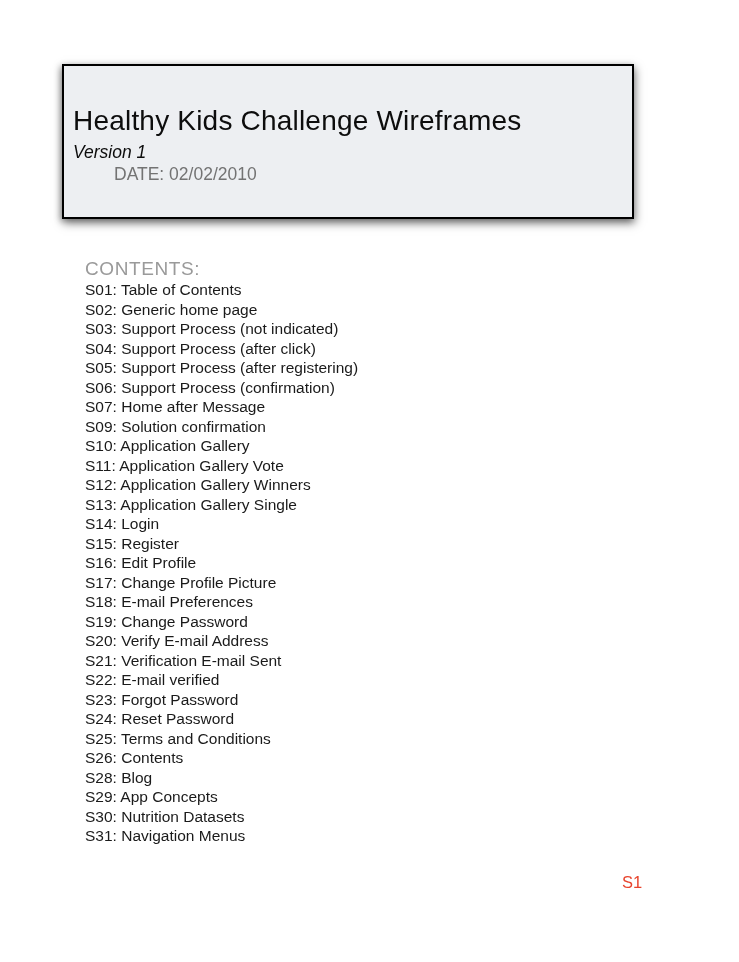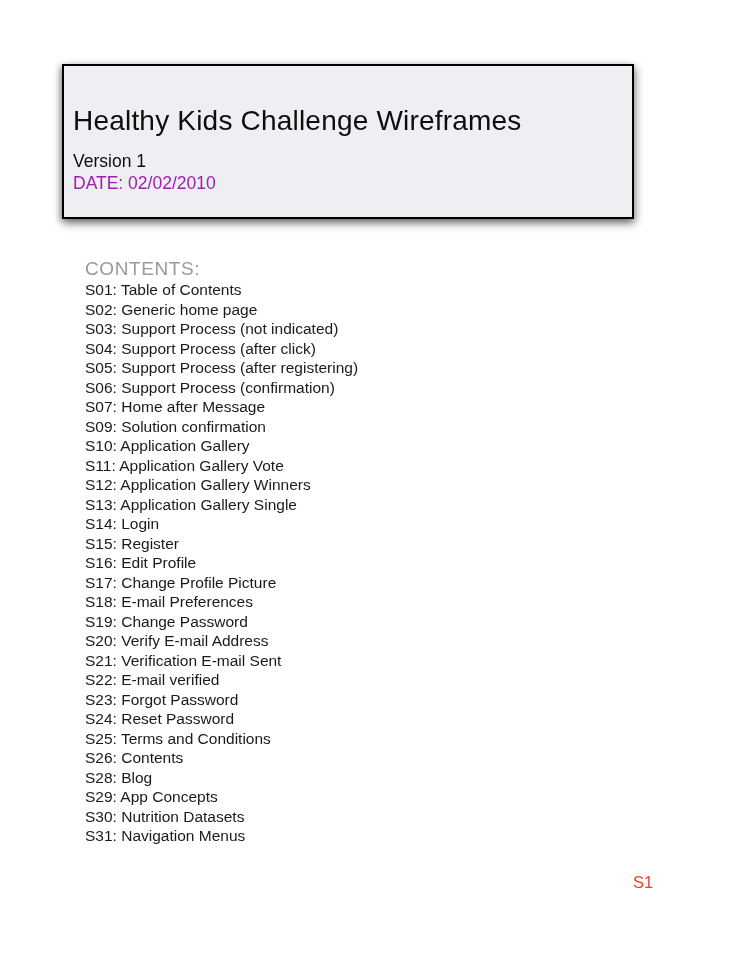--- a/index.html
+++ b/index.html
@@ -25,27 +25,29 @@
   .header-title {
     font-size:28px;
     line-height:32px;
     color:#0d0d0d;
     letter-spacing:0.2px;
     white-space:nowrap;
   }
   .header-version {
     font-size:17.5px;
     line-height:22px;
-    margin-top:13px;
+    margin-top:4px;
     color:#0d0d0d;
+    font-style:italic;
   }
   .header-date {
     font-size:17.5px;
     line-height:22px;
-    color:#a21caf;
+    color:#737373;
+    margin-left:41px;
   }
 
   
   .contents {
     position:absolute;
     left:85px; top:258px;
     width:480px;
   }
   .contents-heading {
     font-size:19px;
@@ -64,21 +66,20 @@
     white-space:nowrap;
   }
 
   
   .page-label {
     position:absolute;
     left:622px; top:873px;
     font-size:16.5px;
     line-height:19px;
     color:var(--accent-red, #e8432c);
-    margin-left:11px;
   }
 </style>
 </head>
 <body>
 
 <div class="header-box">
   <div class="header-title">Healthy Kids Challenge Wireframes</div>
   <div class="header-version">Version 1</div>
   <div class="header-date">DATE: 02/02/2010</div>
 </div>

